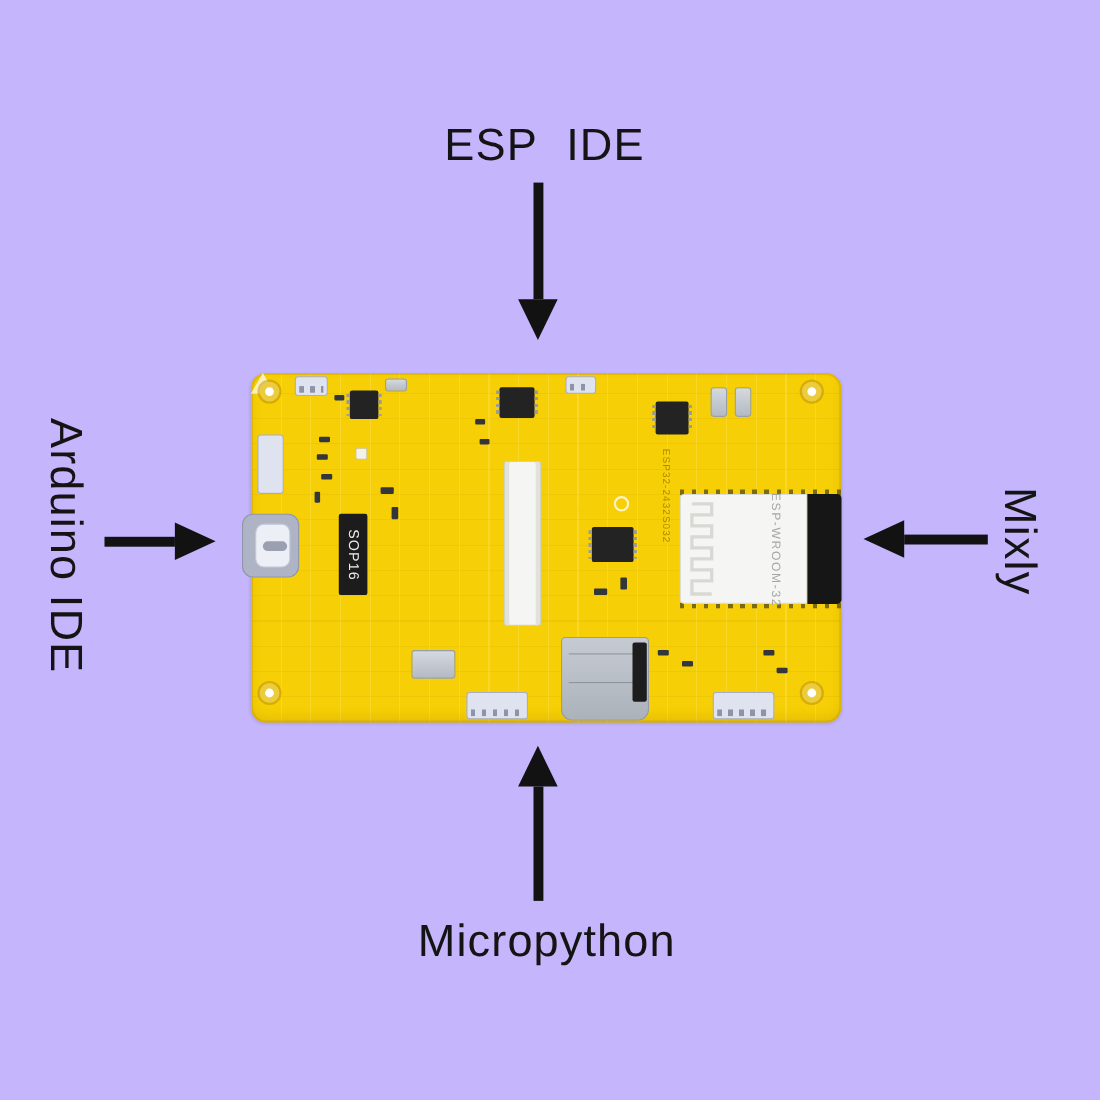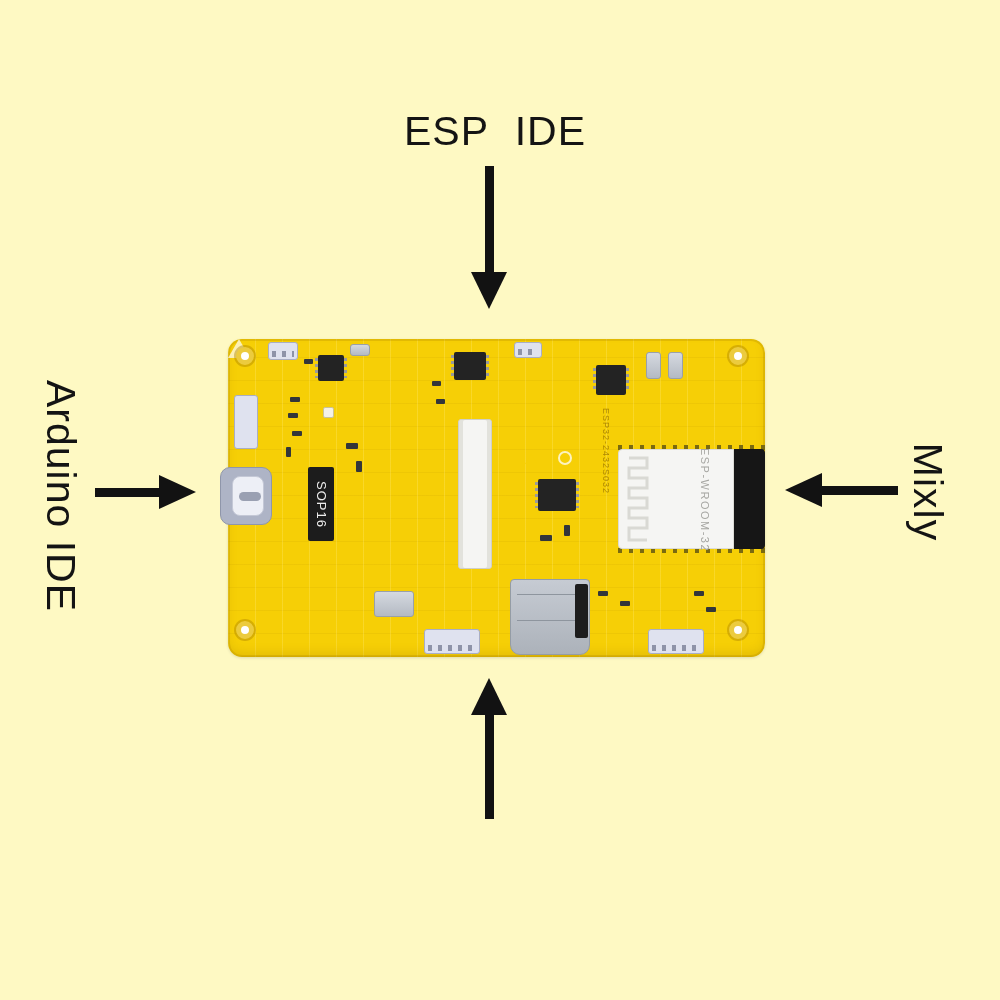--- a/index.html
+++ b/index.html
@@ -9,21 +9,21 @@
     --shield:#161616;
     --connector:#DFE2EF;
     --chip:#232323;
     --metal:#C2C7CF;
     --arrow:#121212;
     --ink:#141414;
   }
   *{box-sizing:border-box;}
   html,body{margin:0;padding:0;background:#ffffff;}
   .canvas{
-    position:relative;width:1000px;height:1000px;background:#fef9c3;
+    position:relative;width:1000px;height:1000px;background:#c4b5fd;
     font-family:"Liberation Sans", sans-serif;color:var(--ink);overflow:hidden;
   }
   
   .label{position:absolute;font-size:41px;font-weight:400;letter-spacing:1px;color:var(--ink);white-space:nowrap;}
   .label-top{left:495px;top:108px;transform:translateX(-50%);word-spacing:14px;}
   .label-bottom{left:497px;top:832px;transform:translateX(-50%);}
   .label-left{left:60px;top:496px;transform:translate(-50%,-50%) rotate(90deg);}
   .label-right{left:927px;top:492px;transform:translate(-50%,-50%) rotate(90deg);}
   
   .arrow{position:absolute;display:flex;align-items:center;}
@@ -101,20 +101,21 @@
   .sd-card{position:absolute;left:64px;top:4px;width:13px;height:54px;background:#1D1D1D;border-radius:2px;}
 </style>
 </head>
 <body>
 
 <div class="canvas">
 
   <div class="label label-top">ESP IDE</div>
   <div class="label label-left">Arduino IDE</div>
   <div class="label label-right">Mixly</div>
+  <div class="label label-bottom">Micropython</div>
 
   <div class="arrow arrow-v arrow-down">
     <div class="shaft-v" style="height:106px"></div>
     <div class="head-down"></div>
   </div>
   <div class="arrow arrow-v arrow-up">
     <div class="head-up"></div>
     <div class="shaft-v" style="height:104px"></div>
   </div>
   <div class="arrow arrow-right">

